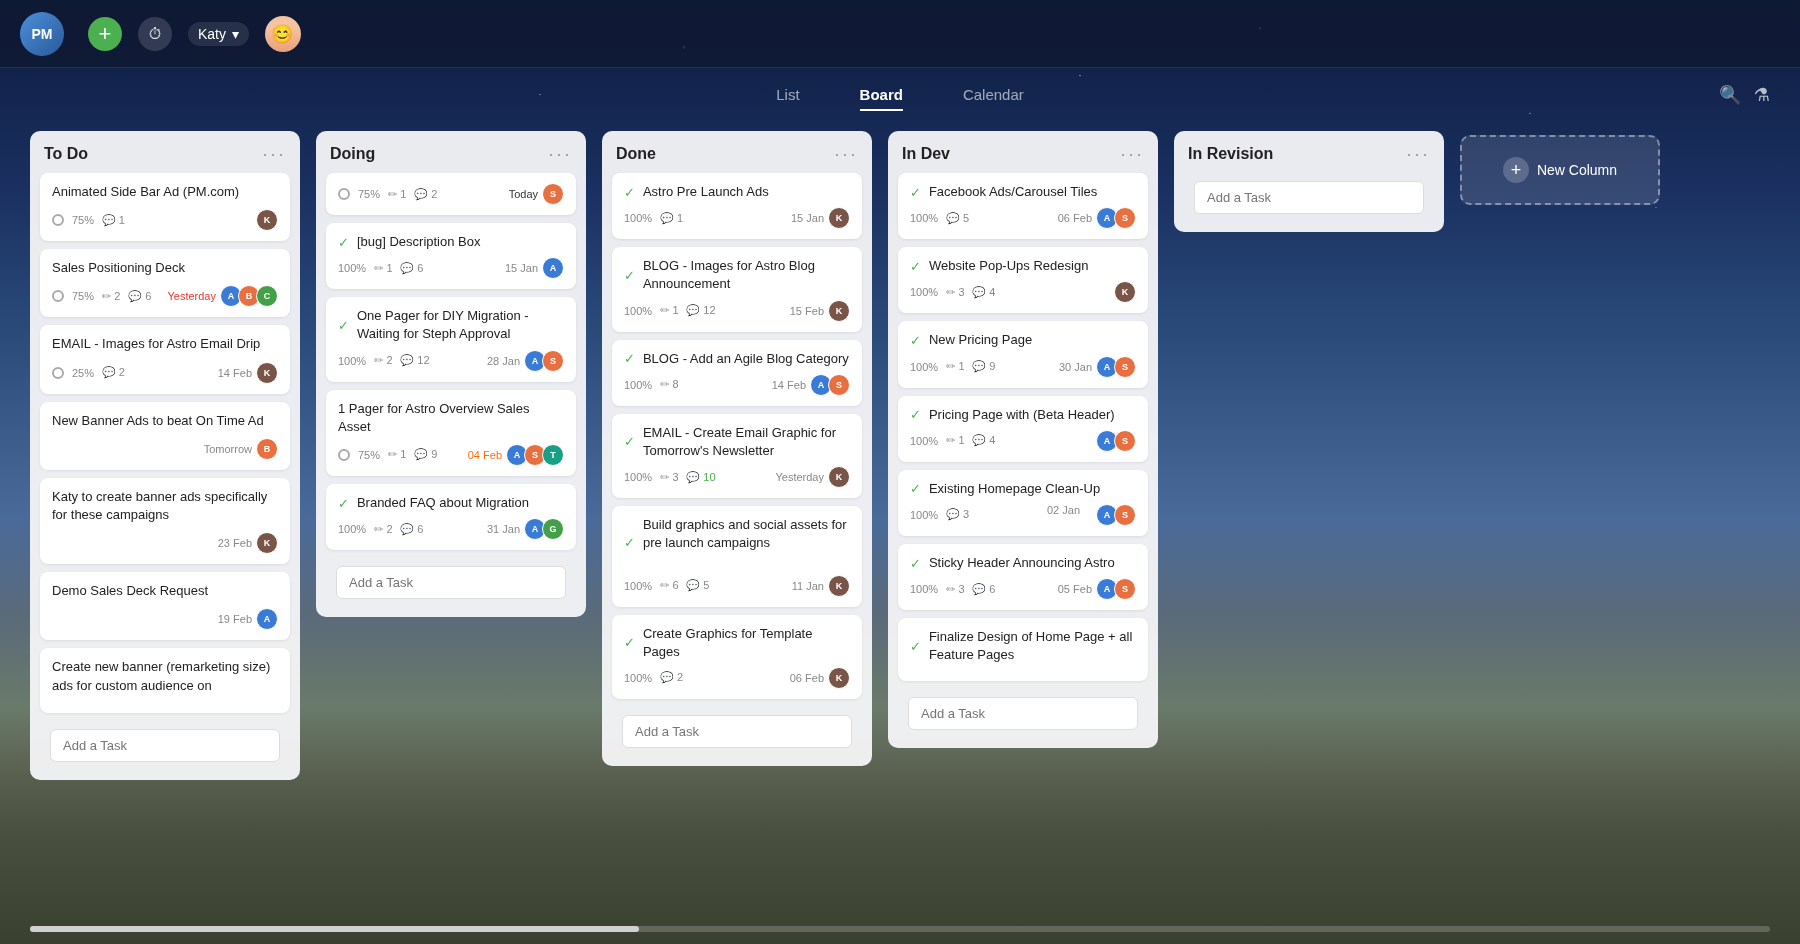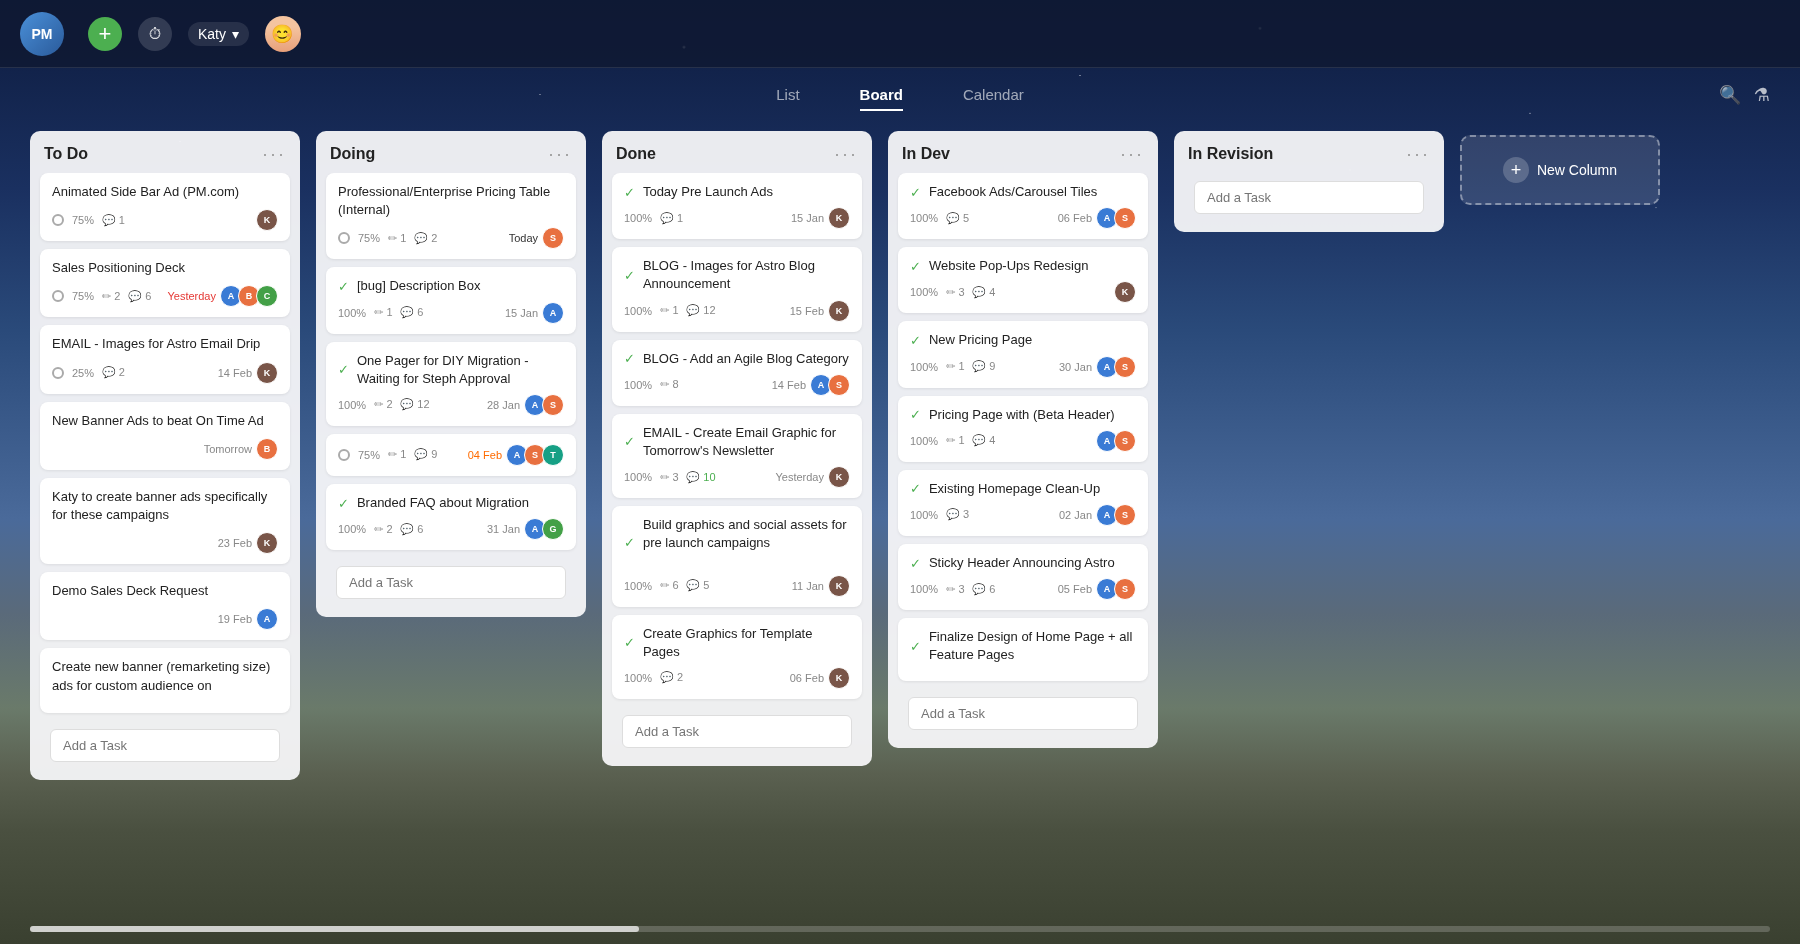--- a/index.html
+++ b/index.html
@@ -554,21 +554,20 @@
   </div>
 
   <div class="column">
     <div class="column-header">
       <span class="column-title">Doing</span>
       <span class="column-menu">···</span>
     </div>
     <div class="cards-scroll">
 
       <div class="card">
-        <div class="card-title">Professional/Enterprise Pricing Table (Internal)</div>
         <div class="card-body-meta">
           <div class="card-stats">
             <div class="progress-circle partial"></div>
             <span>75%</span>
             <span>✏ 1</span>
             <span>💬 2</span>
           </div>
           <div style="display:flex;align-items:center;gap:4px;">
             <span class="card-date today">Today</span>
             <div class="avatars">
@@ -613,20 +612,21 @@
             <span class="card-date">28 Jan</span>
             <div class="avatars">
               <div class="mini-avatar av-blue">A</div>
               <div class="mini-avatar av-orange">S</div>
             </div>
           </div>
         </div>
       </div>
 
       <div class="card">
+        <div class="card-title">1 Pager for Astro Overview Sales Asset</div>
         <div class="card-body-meta">
           <div class="card-stats">
             <div class="progress-circle partial"></div>
             <span>75%</span>
             <span>✏ 1</span>
             <span>💬 9</span>
           </div>
           <div style="display:flex;align-items:center;gap:4px;">
             <span class="card-date orange">04 Feb</span>
             <div class="avatars">
@@ -668,21 +668,21 @@
   <div class="column">
     <div class="column-header">
       <span class="column-title">Done</span>
       <span class="column-menu">···</span>
     </div>
     <div class="cards-scroll">
 
       <div class="card">
         <div class="card-row">
           <span class="check-icon">✓</span>
-          <div class="card-title" style="margin-bottom:0">Today Pre Launch Ads</div>
+          <div class="card-title" style="margin-bottom:0">Astro Pre Launch Ads</div>
         </div>
         <div class="card-body-meta">
           <div class="card-stats">
             <span>100%</span>
             <span>💬 1</span>
           </div>
           <div style="display:flex;align-items:center;gap:4px;">
             <span class="card-date">15 Jan</span>
             <div class="avatars">
               <div class="mini-avatar av-brown">K</div>
@@ -884,21 +884,21 @@
       <div class="card">
         <div class="card-row">
           <span class="check-icon">✓</span>
           <div class="card-title" style="margin-bottom:0">Existing Homepage Clean-Up</div>
         </div>
         <div class="card-body-meta">
           <div class="card-stats">
             <span>100%</span>
             <span>💬 3</span>
           </div>
-          <div style="display:flex;align-items:center;gap:4px;">
+          <div style="display:flex;gap:16px;">
             <span class="card-date">02 Jan</span>
             <div class="avatars">
               <div class="mini-avatar av-blue">A</div>
               <div class="mini-avatar av-orange">S</div>
             </div>
           </div>
         </div>
       </div>
 
       <div class="card">

